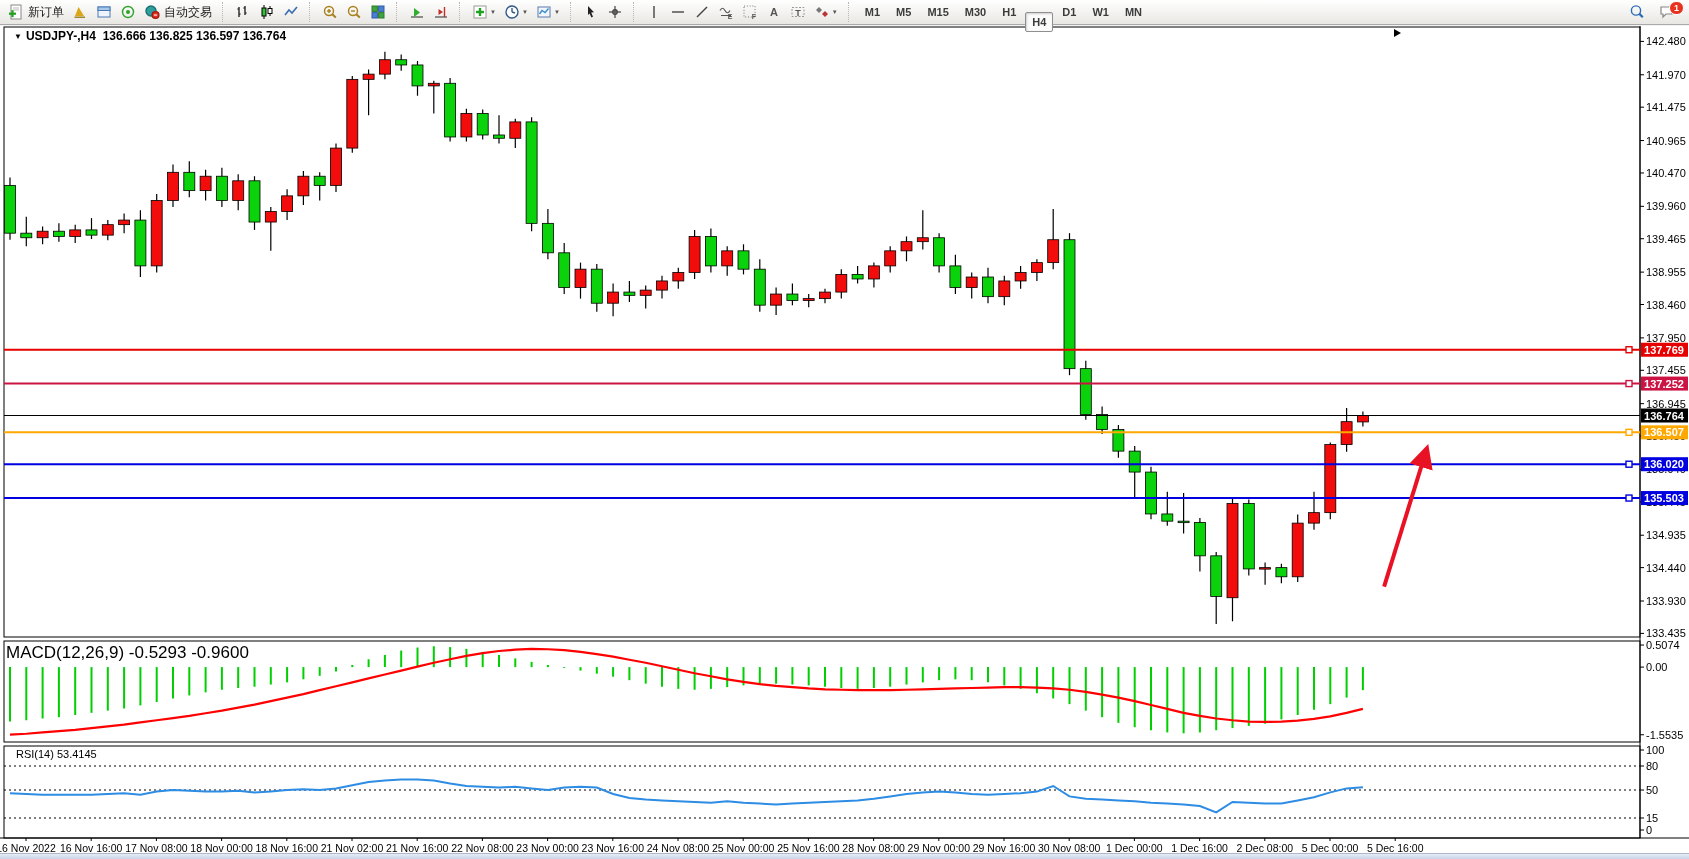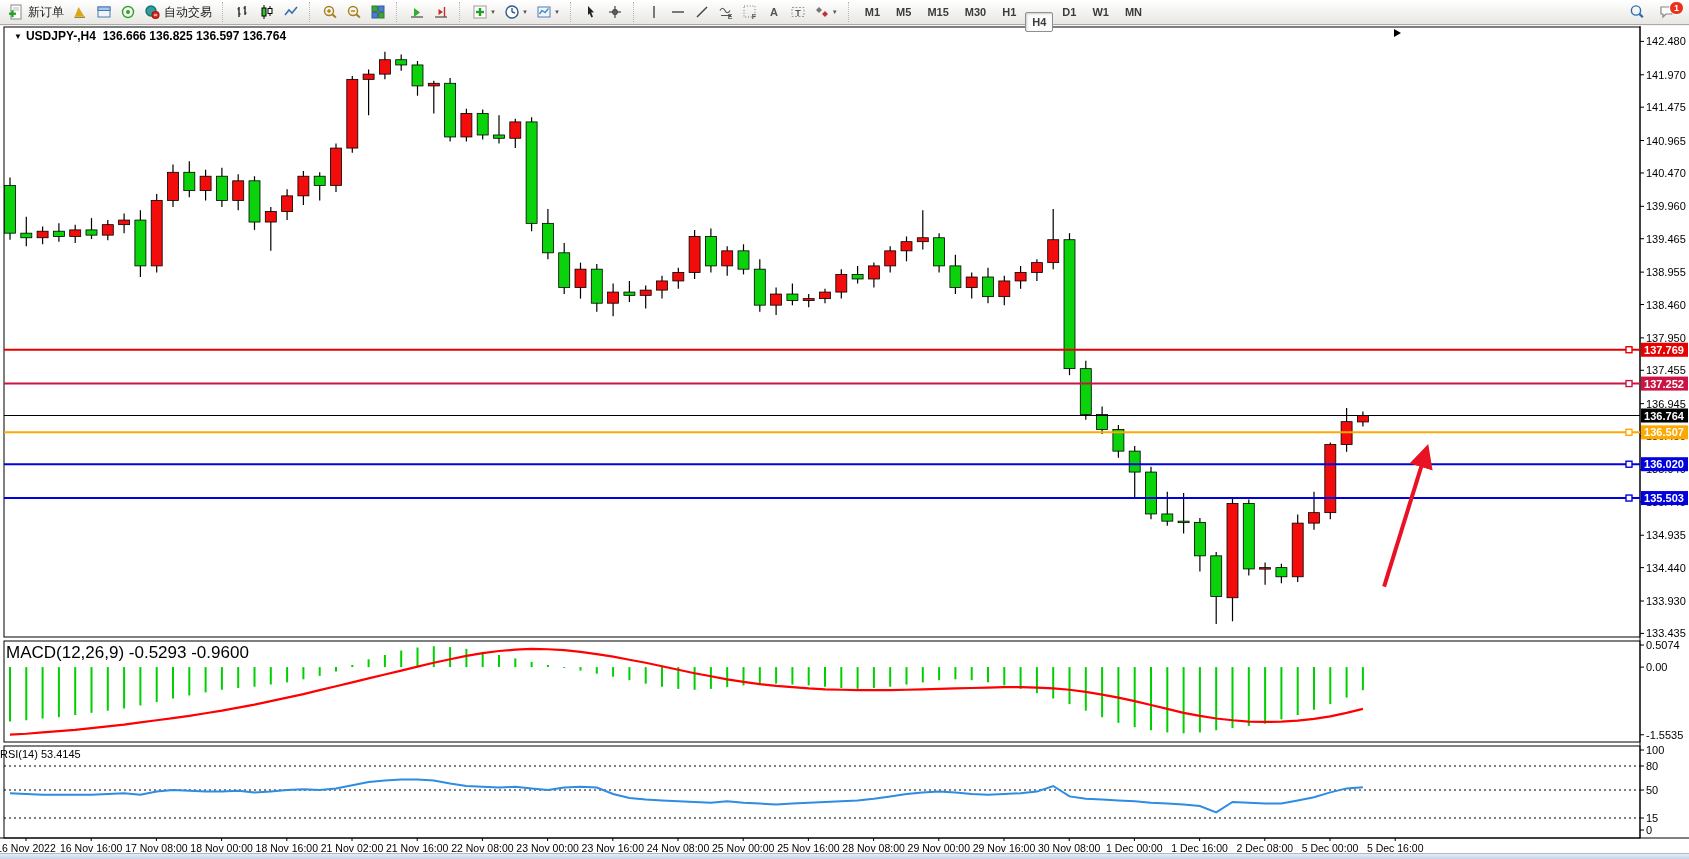--- a/index.html
+++ b/index.html
@@ -21,21 +21,21 @@
   .chat-wrap{position:relative;}
   .badge{position:absolute;top:-4px;right:-6px;background:#e8321e;color:#fff;font-size:9px;font-weight:bold;
          border-radius:8px;padding:1px 4px;border:1px solid #fff;}
   
   .chart-stage{position:absolute;left:0;top:26px;width:1689px;height:833px;background:#fff;}
   svg text{font-family:"Liberation Sans",sans-serif;}
   .overlay{position:absolute;color:#000;white-space:nowrap;}
   #chart-title{left:14px;top:3px;font-size:12px;font-weight:bold;}
   #chart-title .tri{font-size:8px;vertical-align:1px;margin-right:4px;}
   #macd-label{left:6px;top:617px;font-size:17px;}
-  #rsi-label{left:0;top:722px;font-size:11px;}
+  #rsi-label{left:16px;top:722px;font-size:11px;}
   .bottom-strip{position:absolute;left:0;bottom:0;width:1689px;height:6px;
                 background:linear-gradient(#e7ecf5,#c8d4ea);border-top:1px solid #aeb8cc;}
 </style>
 </head>
 <body>
 
 <div class="app">
   <div class="toolbar" id="toolbar">
       <div class="tb-btn">
         <svg width="16" height="16" viewBox="0 0 16 16">

